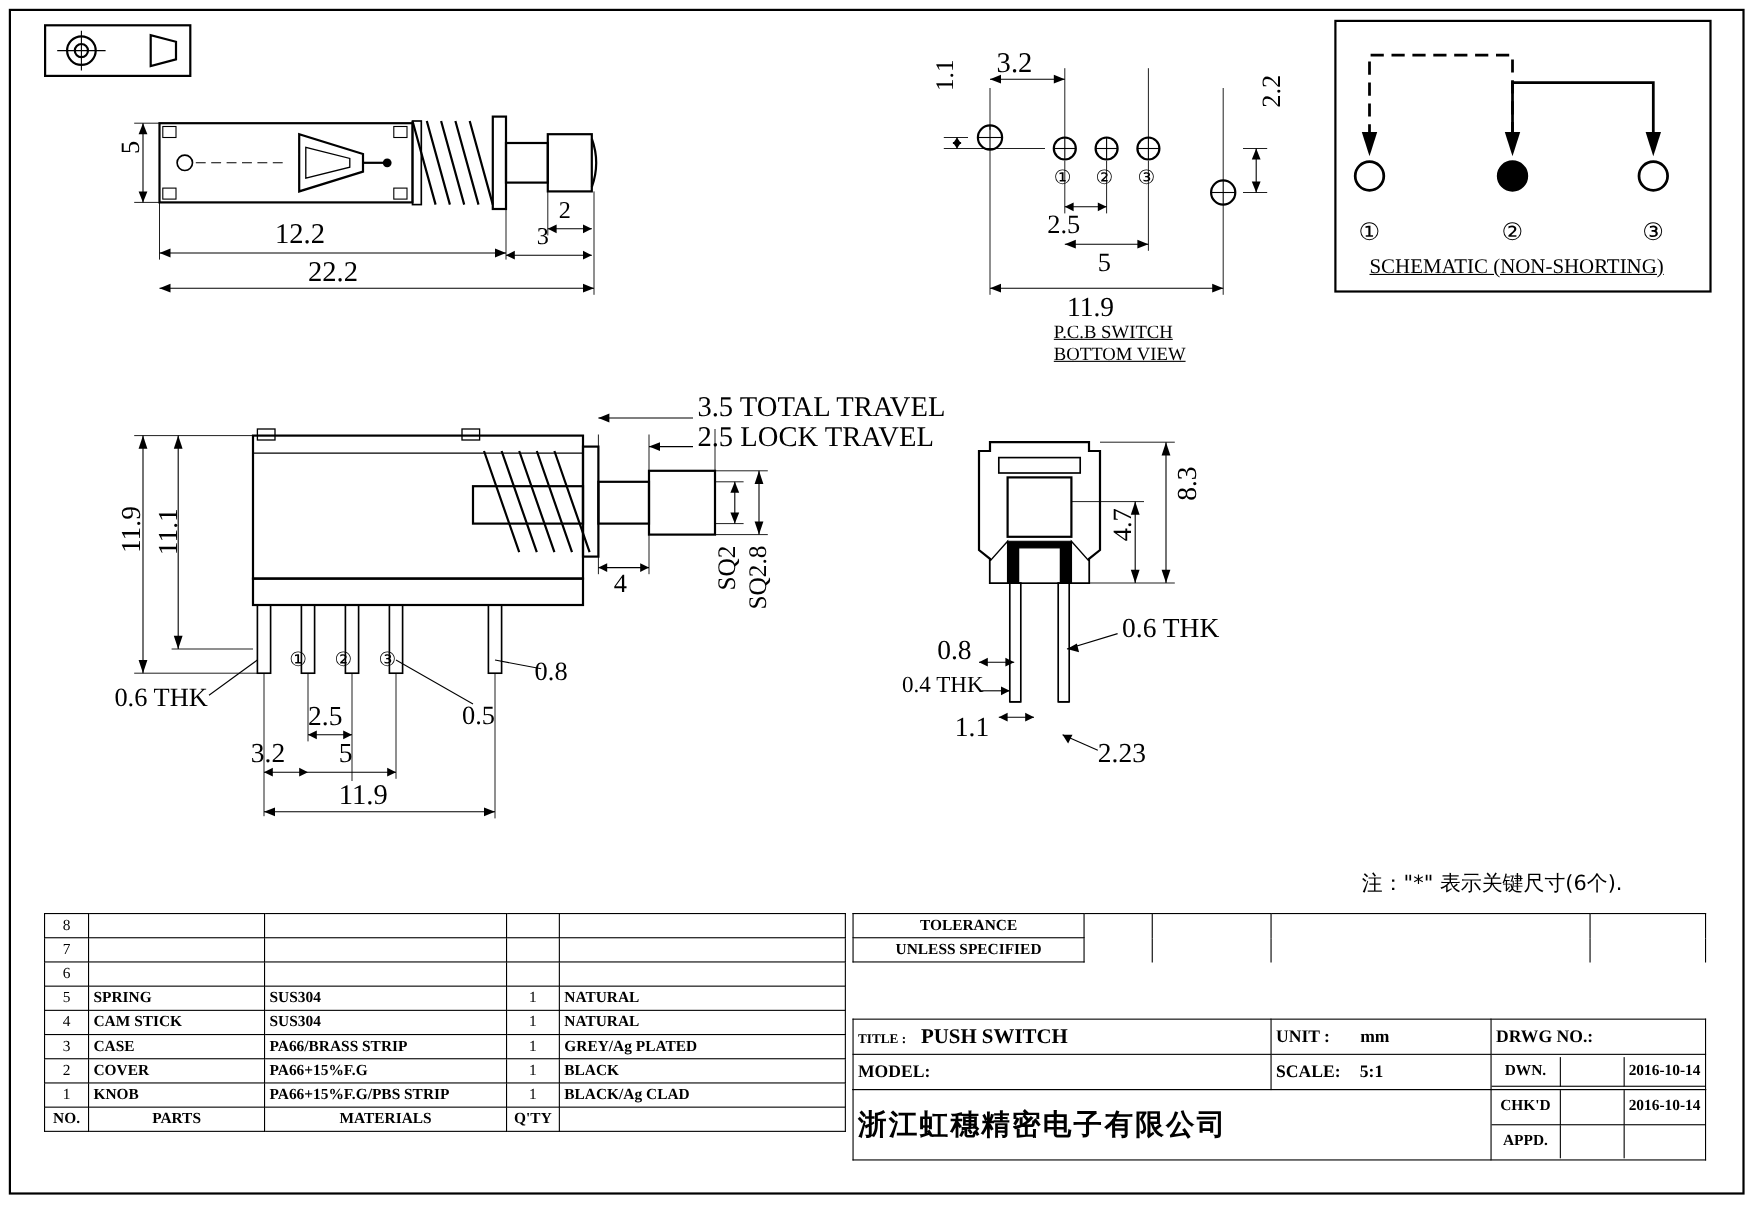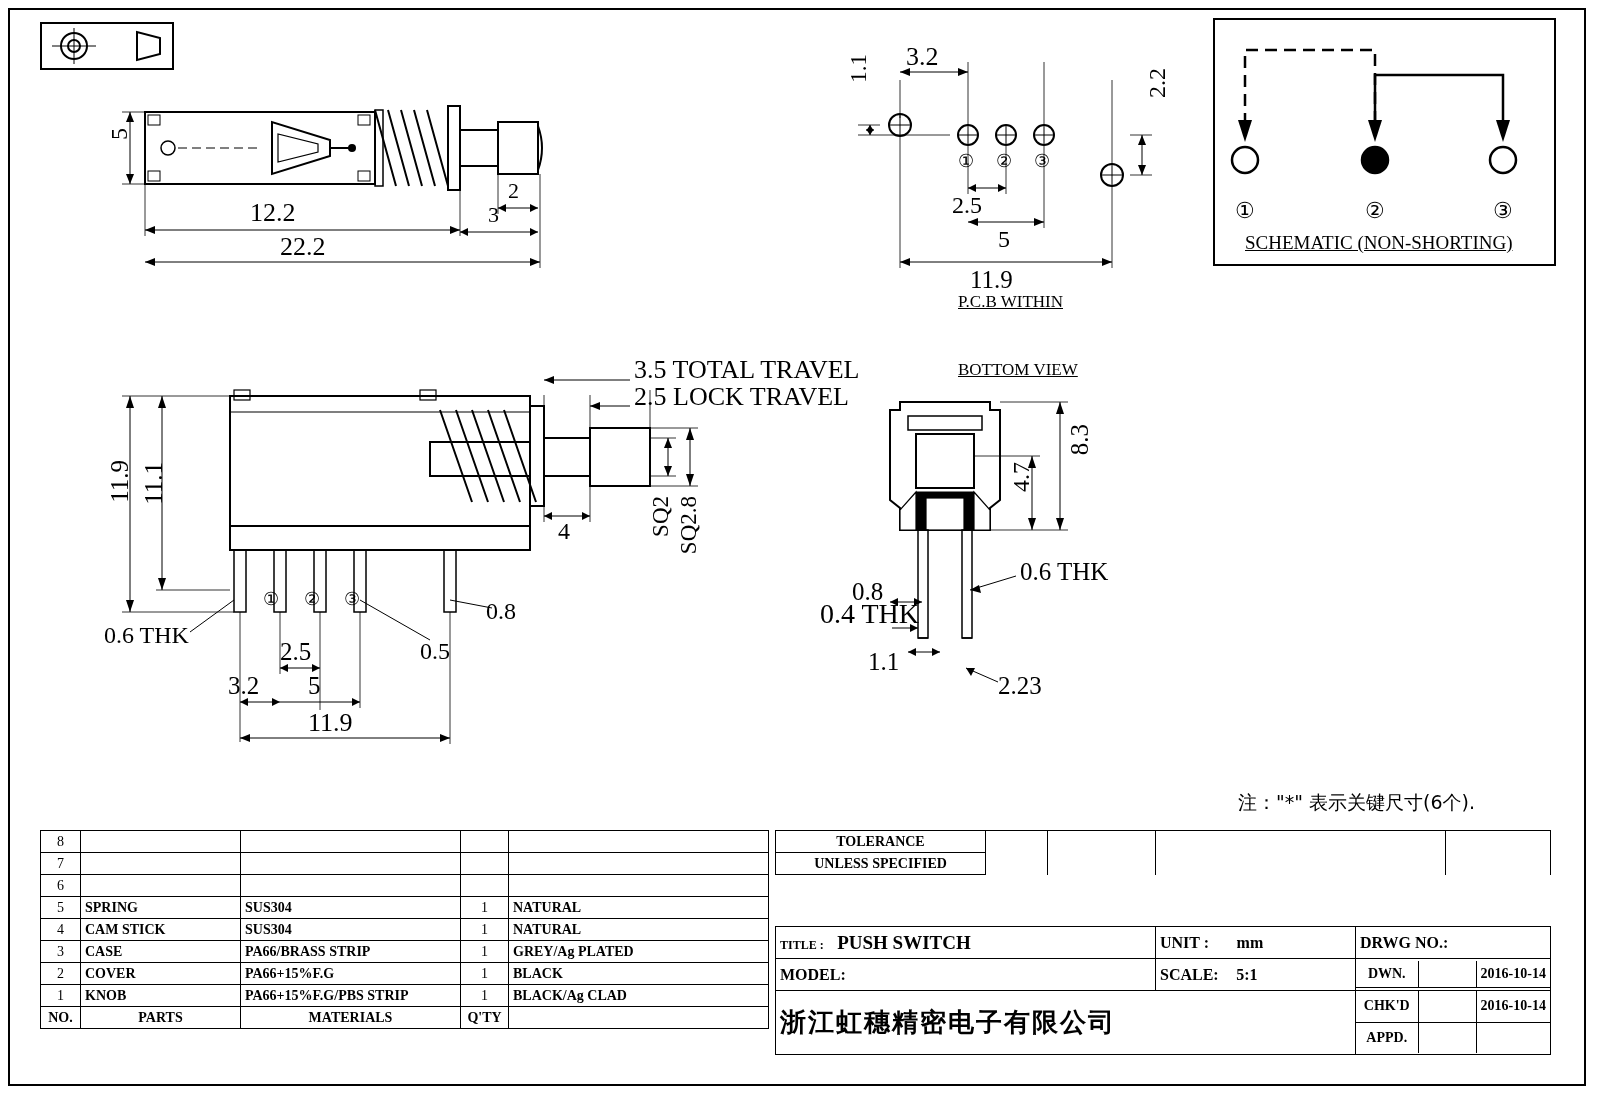--- a/index.html
+++ b/index.html
@@ -159,22 +159,22 @@
     </svg>
     <div class="lbl vert" style="left:6px;top:14px;font-size:23px;">1.1</div>
     <div class="lbl" style="left:66px;top:2px;font-size:26px;">3.2</div>
     <div class="lbl vert" style="left:304px;top:28px;font-size:24px;">2.2</div>
     <div class="lbl" style="left:118px;top:110px;font-size:18px;">①</div>
     <div class="lbl" style="left:156px;top:110px;font-size:18px;">②</div>
     <div class="lbl" style="left:194px;top:110px;font-size:18px;">③</div>
     <div class="lbl" style="left:112px;top:152px;font-size:24px;">2.5</div>
     <div class="lbl" style="left:158px;top:186px;font-size:24px;">5</div>
     <div class="lbl" style="left:130px;top:226px;font-size:25px;">11.9</div>
-    <div class="lbl" style="left:118px;top:252px;font-size:17px;text-decoration:underline;">P.C.B WITHIN</div>
-    <div class="lbl" style="left:118px;top:272px;font-size:17px;text-decoration:underline;margin-top:48px;">BOTTOM VIEW</div>
+    <div class="lbl" style="left:118px;top:252px;font-size:17px;text-decoration:underline;">P.C.B SWITCH</div>
+    <div class="lbl" style="left:118px;top:272px;font-size:17px;text-decoration:underline;">BOTTOM VIEW</div>
   </div>
 
   <div class="titlebox" style="left:1213px;top:18px;width:343px;height:248px;">
     <svg width="339" height="244">
 
       <path d="M30,105 L30,30 L160,30 L160,105" fill="none" stroke="#000" stroke-width="2.5" stroke-dasharray="12,7"></path>
       <polygon points="30,122 23,100 37,100" fill="#000"></polygon>
 
       <path d="M160,105 L160,55 L288,55 L288,105" fill="none" stroke="#000" stroke-width="2.5"></path>
       <polygon points="160,122 153,100 167,100" fill="#000"></polygon>
@@ -334,21 +334,21 @@
       <polygon points="78,272 86,268 86,276" fill="#000"></polygon>
       <polygon points="110,272 102,268 102,276" fill="#000"></polygon>
 
       <line x1="136" y1="288" x2="168" y2="302" stroke="#000" stroke-width="1"></line>
       <polygon points="136,288 145,288 141,296" fill="#000"></polygon>
     </svg>
     <div class="lbl vert" style="left:236px;top:44px;font-size:25px;">8.3</div>
     <div class="lbl vert" style="left:178px;top:82px;font-size:24px;">4.7</div>
     <div class="lbl" style="left:190px;top:178px;font-size:25px;">0.6 THK</div>
     <div class="lbl" style="left:22px;top:198px;font-size:25px;">0.8</div>
-    <div class="lbl" style="left:-10px;top:218px;font-size:28px;">0.4 THK</div>
+    <div class="lbl" style="left:-10px;top:230px;font-size:21px;">0.4 THK</div>
     <div class="lbl" style="left:38px;top:268px;font-size:25px;">1.1</div>
     <div class="lbl" style="left:168px;top:292px;font-size:25px;">2.23</div>
   </div>
 
   <div class="lbl note" style="left:1238px;top:790px;font-family:'DejaVu Sans',sans-serif;font-size:19px;">注："*" 表示关键尺寸(6个).</div>
 
   <div class="tbl" style="left:40px;top:830px;">
     <table>
       <tbody>
           <tr>

